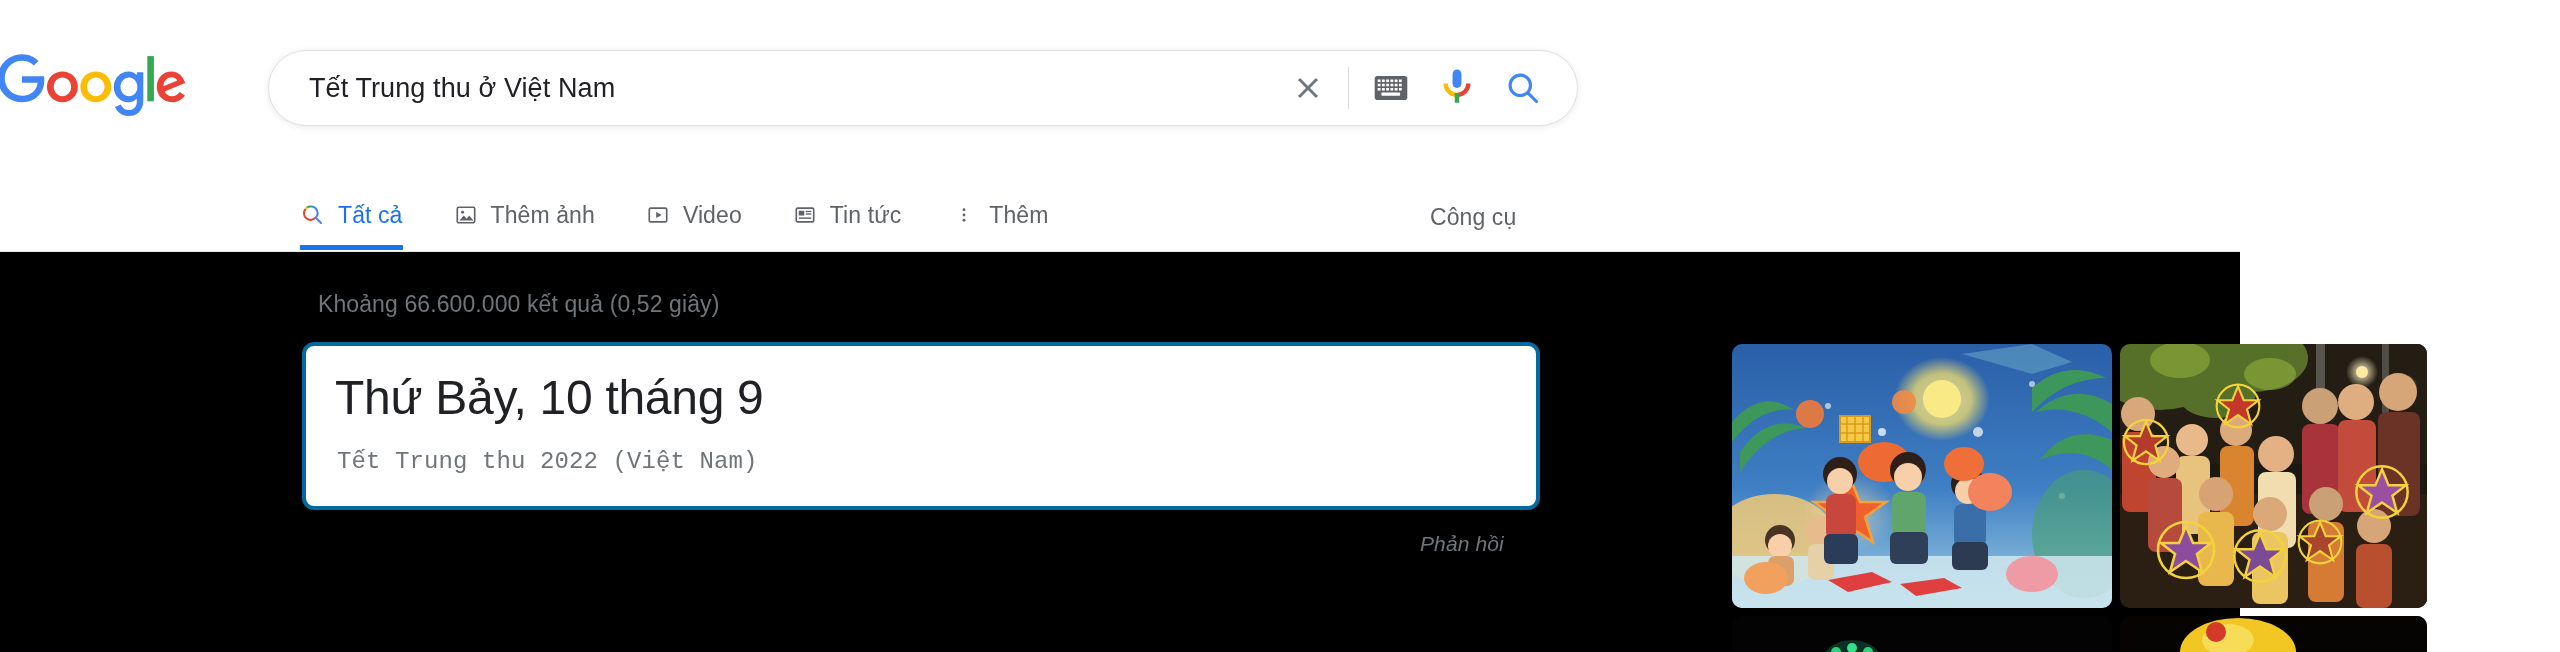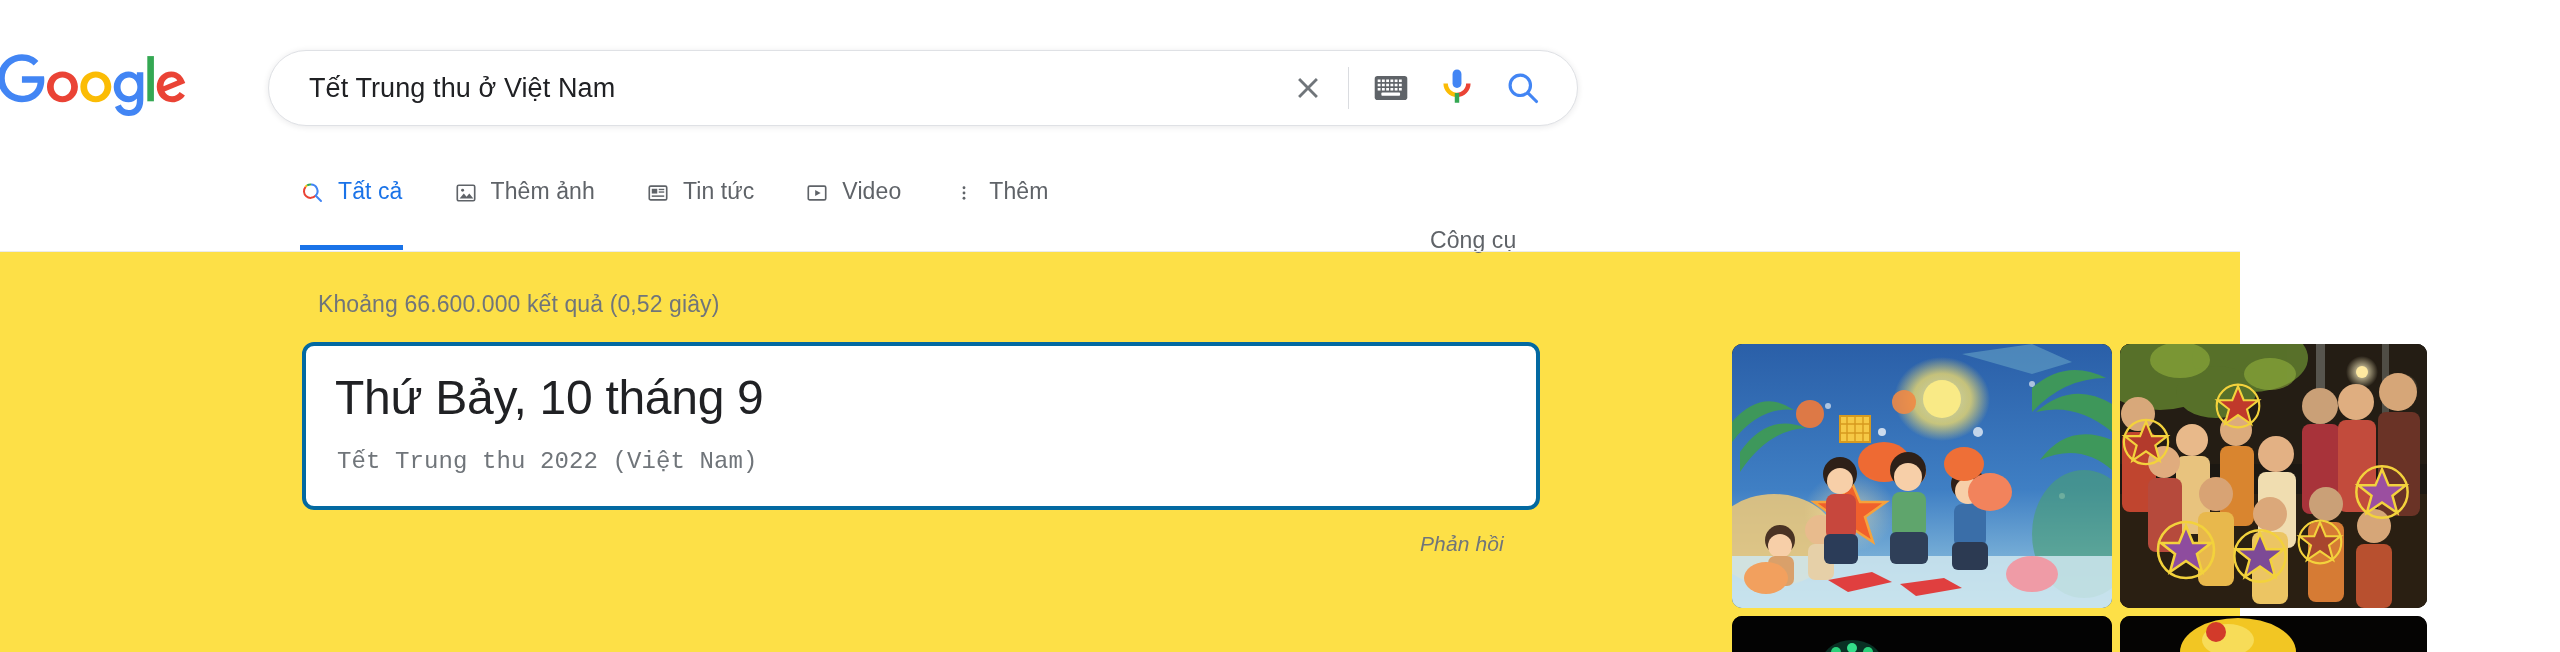--- a/index.html
+++ b/index.html
@@ -12,21 +12,21 @@
     height: 652px;
     overflow: hidden;
     font-family: "Liberation Sans", "DejaVu Sans", sans-serif;
     -webkit-font-smoothing: antialiased;
   }
 
   .page {
     position: relative;
     width: 2240px;
     height: 652px;
-    background: #fde047;
+    background: #000000;
   }
 
   
   .header {
     position: relative;
     height: 252px;
     background: #fff;
   }
   .header-divider {
     position: absolute;
@@ -109,21 +109,21 @@
   }
   .nav-inner {
     position: absolute;
     left: 300px;
     top: 0;
     display: flex;
     align-items: flex-start;
   }
   .tab {
     display: flex;
-    align-items: flex-start;
+    align-items: center;
     height: 74px;
     margin-right: 50px;
     cursor: pointer;
     position: relative;
     box-sizing: border-box;
     padding-top: 4px;
   }
   .tab .t-label {
     font-size: 23px;
     color: #5f6368;
@@ -146,21 +146,21 @@
     height: 5px;
     background: #1a73e8;
     border-radius: 0;
   }
   .tools {
     position: absolute;
     left: 1430px;
     top: 0;
     height: 74px;
     display: flex;
-    align-items: flex-end;
+    align-items: center;
     padding-top: 4px;
     cursor: pointer;
   }
   .tools span {
     font-size: 23px;
     color: #5f6368;
     letter-spacing: 0.1px;
   }
 
   
@@ -352,37 +352,37 @@
               <path fill="#5f6368" d="M5 18l4.6-5.4 3 3.4 3-3.4L20 18z"></path>
             </svg>
           </span>
           <span class="t-label">Thêm ảnh</span>
         </div>
 
         <div class="tab">
           <span class="t-icon">
             <svg width="22" height="22" viewBox="0 0 24 24">
               <rect x="2.5" y="4.5" width="19" height="15" rx="1.6" fill="none" stroke="#5f6368" stroke-width="1.8"></rect>
+              <path fill="#5f6368" d="M10 8.6l6 3.4-6 3.4z"></path>
+            </svg>
+          </span>
+          <span class="t-label">Video</span>
+        </div>
+
+        <div class="tab">
+          <span class="t-icon">
+            <svg width="22" height="22" viewBox="0 0 24 24">
+              <rect x="2.5" y="4.5" width="19" height="15" rx="1.6" fill="none" stroke="#5f6368" stroke-width="1.8"></rect>
               <rect x="5.2" y="7.4" width="6" height="5.2" fill="#5f6368"></rect>
               <rect x="12.8" y="7.4" width="6" height="1.5" fill="#5f6368"></rect>
               <rect x="12.8" y="10.2" width="6" height="1.5" fill="#5f6368"></rect>
               <rect x="5.2" y="14.6" width="13.6" height="1.6" fill="#5f6368"></rect>
             </svg>
           </span>
           <span class="t-label">Tin tức</span>
-        </div>
-
-        <div class="tab">
-          <span class="t-icon">
-            <svg width="22" height="22" viewBox="0 0 24 24">
-              <rect x="2.5" y="4.5" width="19" height="15" rx="1.6" fill="none" stroke="#5f6368" stroke-width="1.8"></rect>
-              <path fill="#5f6368" d="M10 8.6l6 3.4-6 3.4z"></path>
-            </svg>
-          </span>
-          <span class="t-label">Video</span>
         </div>
 
         <div class="tab">
           <span class="t-icon">
             <svg width="18" height="22" viewBox="0 0 24 24">
               <circle cx="12" cy="5" r="1.9" fill="#5f6368"></circle>
               <circle cx="12" cy="12" r="1.9" fill="#5f6368"></circle>
               <circle cx="12" cy="19" r="1.9" fill="#5f6368"></circle>
             </svg>
           </span>

